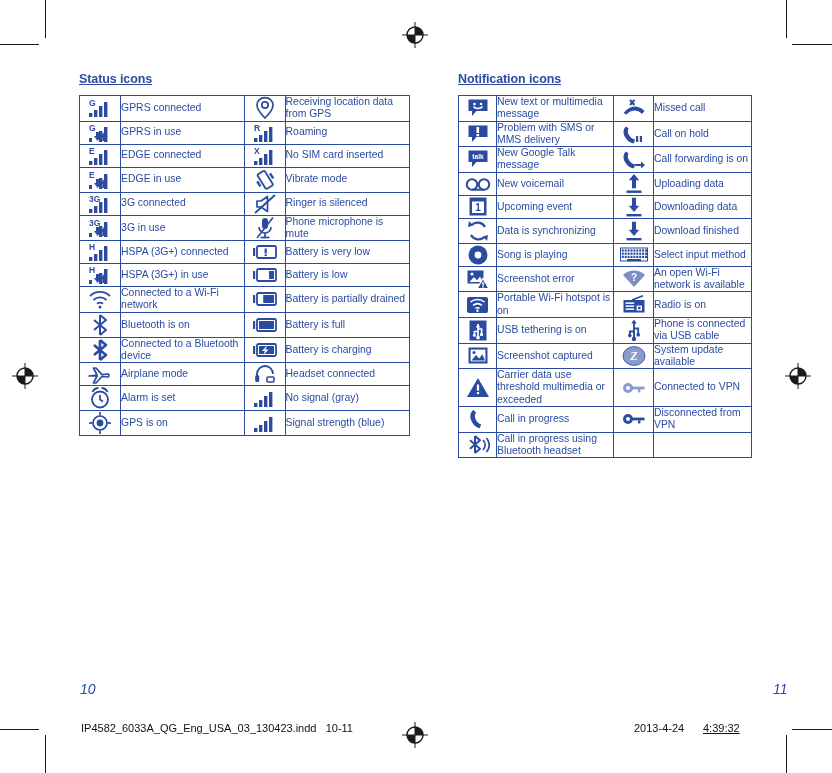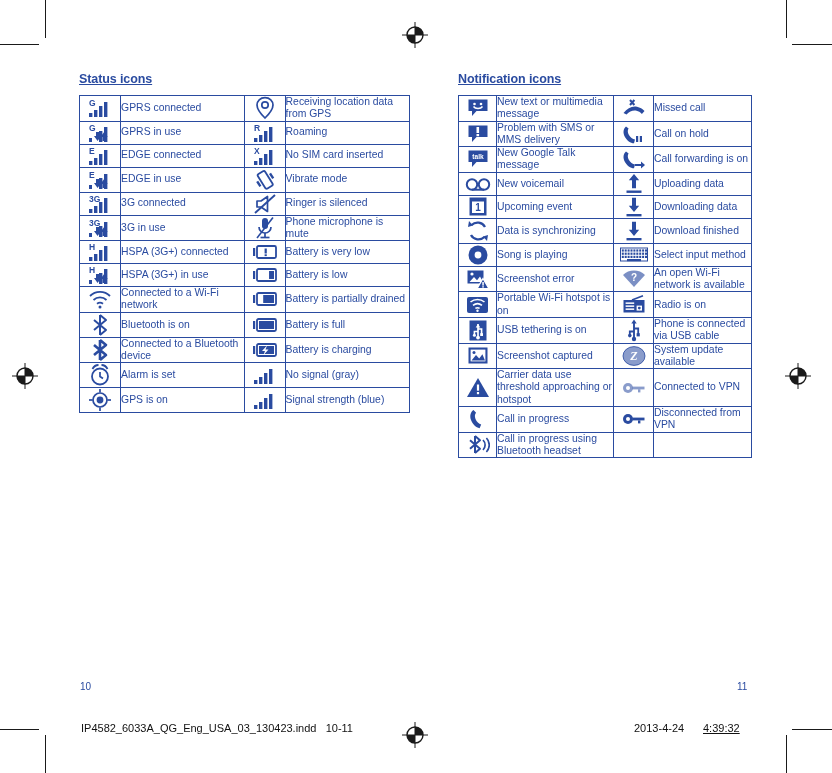--- a/index.html
+++ b/index.html
@@ -66,25 +66,26 @@
   #notification-table col.c3{width:40px;}
   #notification-table col.c4{width:98px;}
 
   .icowrap{display:flex;align-items:center;justify-content:center;height:100%;}
   svg.gl{display:block;}
 
   
   .pagenum{
     position:absolute;
     color:#2a4ba0;
-    font-size:10px;
+    font-size:14px;
     font-family:"Liberation Sans", sans-serif;
+    font-style:italic;
   }
   #pagenum-left{left:80px;top:681px;}
-  #pagenum-right{left:737px;top:681px;}
+  #pagenum-right{left:773px;top:681px;}
 
   .printinfo{
     position:absolute;
     color:#111;
     font-size:11px;
     white-space:pre;
     font-family:"Liberation Sans", sans-serif;
   }
   #print-file{left:81px;top:722px;}
   #print-date{left:634px;top:722px;}
@@ -412,20 +413,40 @@
                 <rect x="7" y="5" width="15" height="8" fill="#2a4ba0"></rect>
                 <path d="M15 4.6 l-5 5.4 l3 0 l-1.5 4 l5 -5.6 l-3 0 z" fill="#ffffff"></path>
               </svg>
             </span>
           </td>
           <td class="lb">Battery is charging</td>
         </tr>
         <tr>
           <td class="ic">
             <span class="icowrap">
+              <svg class="gl" width="26" height="20" viewBox="0 0 26 20">
+                <path d="M2 12 l8 -1 l-3.5 -7 l2.5 0 l6 6.6 l6 -0.6 a1.6 1.6 0 0 1 0 3 l-6 -0.5 l-6 6.5 l-2.5 0 l3.5 -7 z" fill="none" stroke="#2a4ba0" stroke-width="1.7" stroke-linejoin="round"></path>
+              </svg>
+            </span>
+          </td>
+          <td class="lb">Airplane mode</td>
+          <td class="ic">
+            <span class="icowrap">
+              <svg class="gl" width="24" height="22" viewBox="0 0 24 22">
+                <path d="M4 16 V11 a8 8 0 0 1 16 0" fill="none" stroke="#2a4ba0" stroke-width="1.8"></path>
+                <rect x="2.2" y="12" width="4" height="7" rx="1.6" fill="#2a4ba0"></rect>
+                <rect x="14" y="14" width="7" height="5" rx="1" fill="none" stroke="#2a4ba0" stroke-width="1.6"></rect>
+              </svg>
+            </span>
+          </td>
+          <td class="lb">Headset connected</td>
+        </tr>
+        <tr>
+          <td class="ic">
+            <span class="icowrap">
               <svg class="gl" width="24" height="24" viewBox="0 0 24 24">
                 <circle cx="12" cy="13.5" r="8" fill="none" stroke="#2a4ba0" stroke-width="1.8"></circle>
                 <path d="M12 9 v4.5 l3 2" fill="none" stroke="#2a4ba0" stroke-width="1.7"></path>
                 <path d="M4.5 6 q2-4 6-4" fill="none" stroke="#2a4ba0" stroke-width="1.8"></path>
                 <path d="M19.5 6 q-2-4 -6-4" fill="none" stroke="#2a4ba0" stroke-width="1.8"></path>
               </svg>
             </span>
           </td>
           <td class="lb">Alarm is set</td>
           <td class="ic">
@@ -765,21 +786,21 @@
         <tr>
           <td class="ic">
             <span class="icowrap">
               <svg class="gl" width="24" height="21" viewBox="0 0 24 21">
                 <path d="M12 1 l11 19 h-22 z" fill="#2a4ba0"></path>
                 <rect x="10.9" y="7.5" width="2.2" height="6.2" fill="#fff"></rect>
                 <rect x="10.9" y="15" width="2.2" height="2.2" fill="#fff"></rect>
               </svg>
             </span>
           </td>
-          <td class="lb">Carrier data use threshold approaching or hotspot</td>
+          <td class="lb">Carrier data use threshold multimedia or exceeded</td>
           <td class="ic">
             <span class="icowrap">
               <svg class="gl" width="24" height="14" viewBox="0 0 24 14">
                 <circle cx="6" cy="7" r="5" fill="#2a4ba0" opacity="0.55"></circle>
                 <circle cx="6" cy="7" r="2" fill="#fff"></circle>
                 <rect x="10.5" y="5.6" width="12" height="2.8" fill="#2a4ba0" opacity="0.55"></rect>
                 <rect x="16" y="8.4" width="2.4" height="3" fill="#2a4ba0" opacity="0.55"></rect>
               </svg>
             </span>
           </td>

